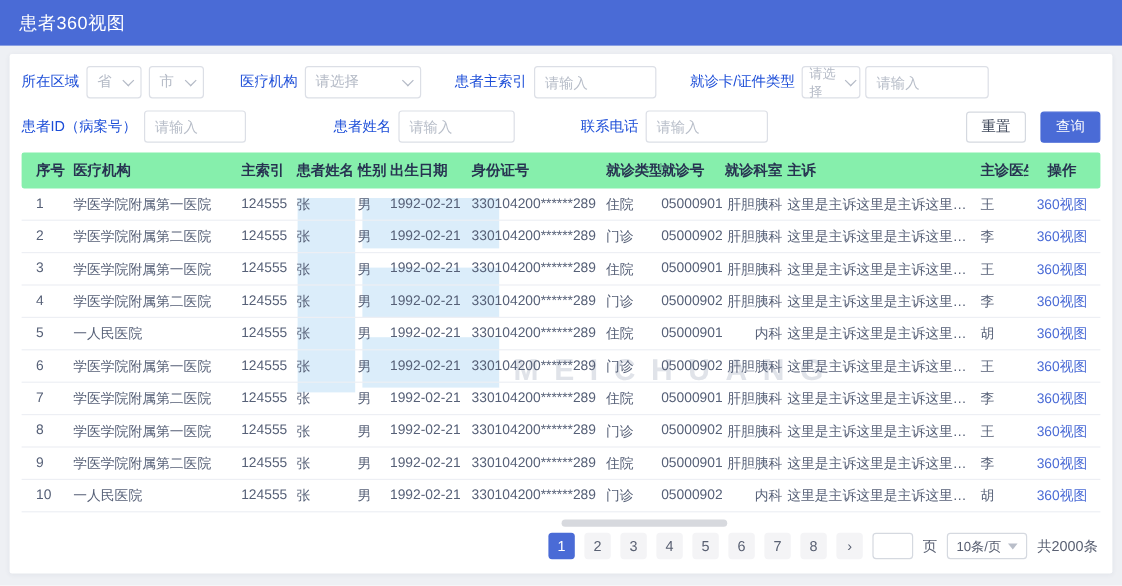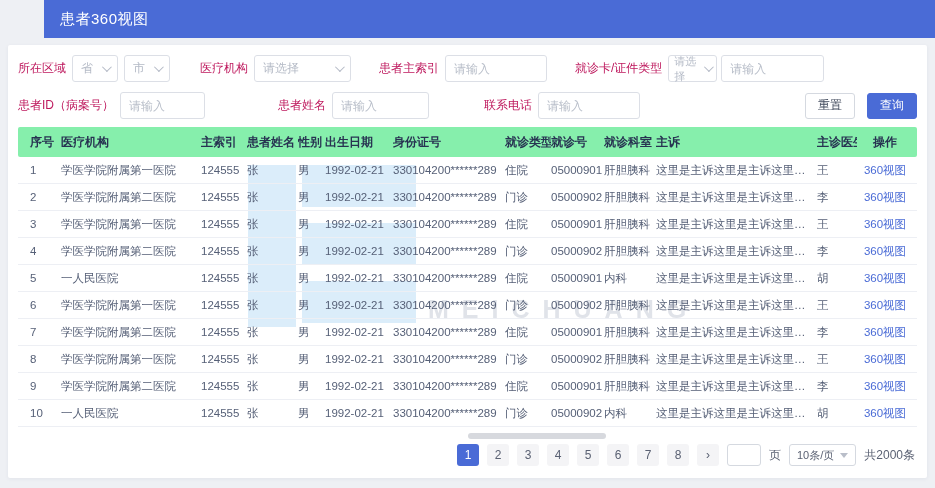--- a/index.html
+++ b/index.html
@@ -8,21 +8,20 @@
     background: #eef0f4;
     font-family: "Liberation Sans", "DejaVu Sans", sans-serif;
     position: relative;
     color: #566077;
   }
   
   .topbar {
     height: 38px; background: #4a6bd6;
     display: flex; align-items: center; justify-content: space-between;
     padding: 0 16px;
-    margin-left: 44px;
   }
   .topbar-title { color: #fff; font-size: 15px; font-weight: 500; letter-spacing: .5px; }
   .topbar-right { display: flex; align-items: center; gap: 15px; }
   .avatar {
     width: 22px; height: 22px; border-radius: 50%;
     background: rgba(255,255,255,.92);
     display: flex; align-items: center; justify-content: center; overflow: hidden;
   }
   .welcome { color: #fff; font-size: 13px; margin-right: 4px; }
   .icon-btn { width: 16px; height: 16px; display: flex; align-items: center; justify-content: center; cursor: pointer; }
@@ -52,21 +51,21 @@
     position: absolute; left: 420px; top: 250px;
     font-size: 25px; font-weight: 600; letter-spacing: 13px;
     color: #e0e3e9; white-space: nowrap;
   }
 
   .card-inner { position: relative; z-index: 1; }
 
   
   .filter-row { display: flex; align-items: center; height: 27px; margin: 10px 4px 0 10px; }
   .filter-row.second { margin-top: 10px; }
-  .f-label { font-size: 12px; color: #be185d; white-space: nowrap; }
+  .f-label { font-size: 12px; color: #1d4ed8; white-space: nowrap; }
   .sel, .inp {
     height: 27px; border: 1px solid #dcdfe6; border-radius: 3px;
     background: #fff; display: flex; align-items: center;
     font-size: 12px; color: #b4bac6; padding: 0 8px; position: relative;
   }
   .sel { justify-content: space-between; cursor: pointer; }
   .sel .caret {
     width: 7px; height: 7px; border-right: 1.4px solid #b4bac6; border-bottom: 1.4px solid #b4bac6;
     transform: rotate(45deg) translateY(-2px); margin-left: 5px; flex: none;
   }
@@ -99,21 +98,21 @@
   .th, .td { flex: none; white-space: nowrap; overflow: hidden; padding-right: 4px; }
   .c1 { width: 43px; padding-left: 12px; }
   .c2 { width: 140px; }
   .c3 { width: 46px; }
   .c4 { width: 51px; }
   .c5 { width: 27px; }
   .c6 { width: 68px; }
   .c7 { width: 112px; }
   .c8 { width: 46px; }
   .c9 { width: 53px; }
-  .c10 { width: 52px; }
+  .c10 { width: 52px; text-align: right; }
   .c11 { width: 161px; text-overflow: ellipsis; }
   .c12 { width: 40px; }
   .c13 { flex: 1; text-align: center; }
   .link { color: #4a6bd6; cursor: pointer; font-size: 11.5px; }
 
   
   .hscroll-thumb {
     position: absolute; left: 460px; top: 388px; width: 138px; height: 6px;
     background: #d7d9de; border-radius: 3px;
   }

